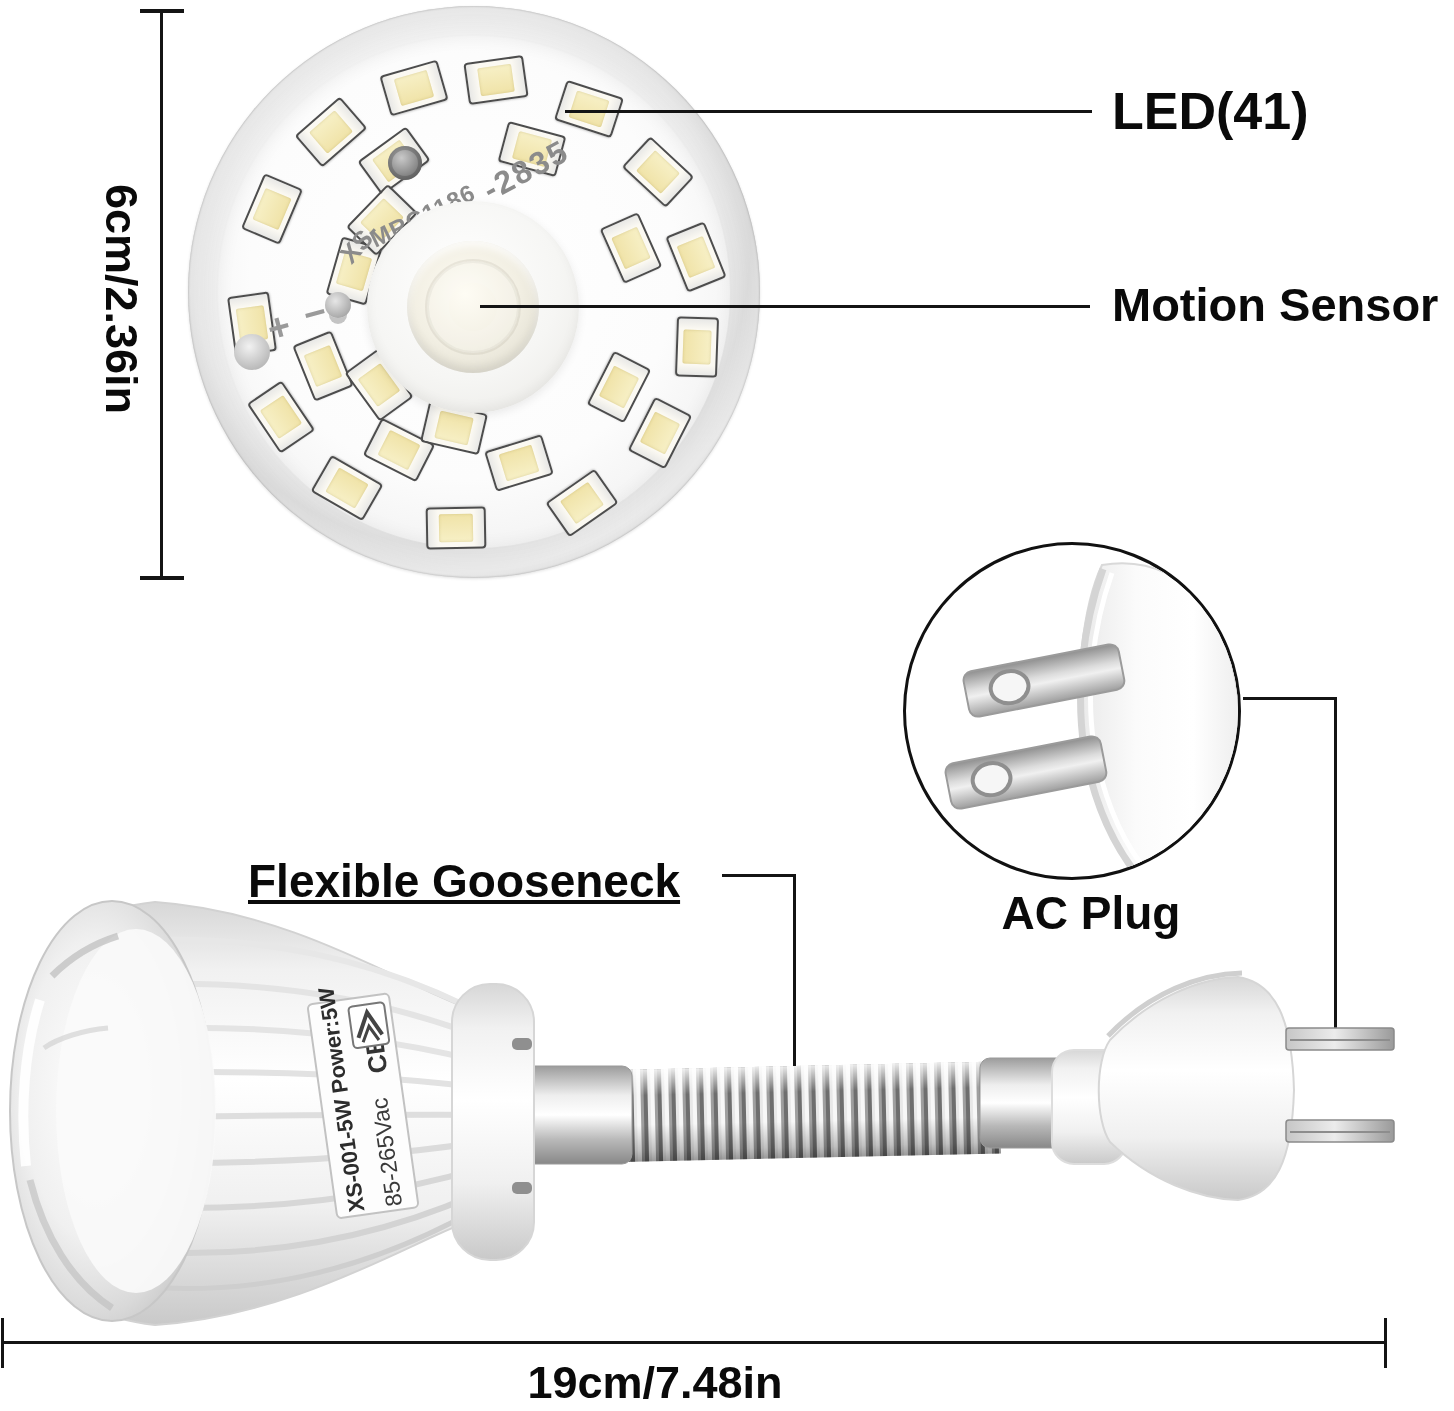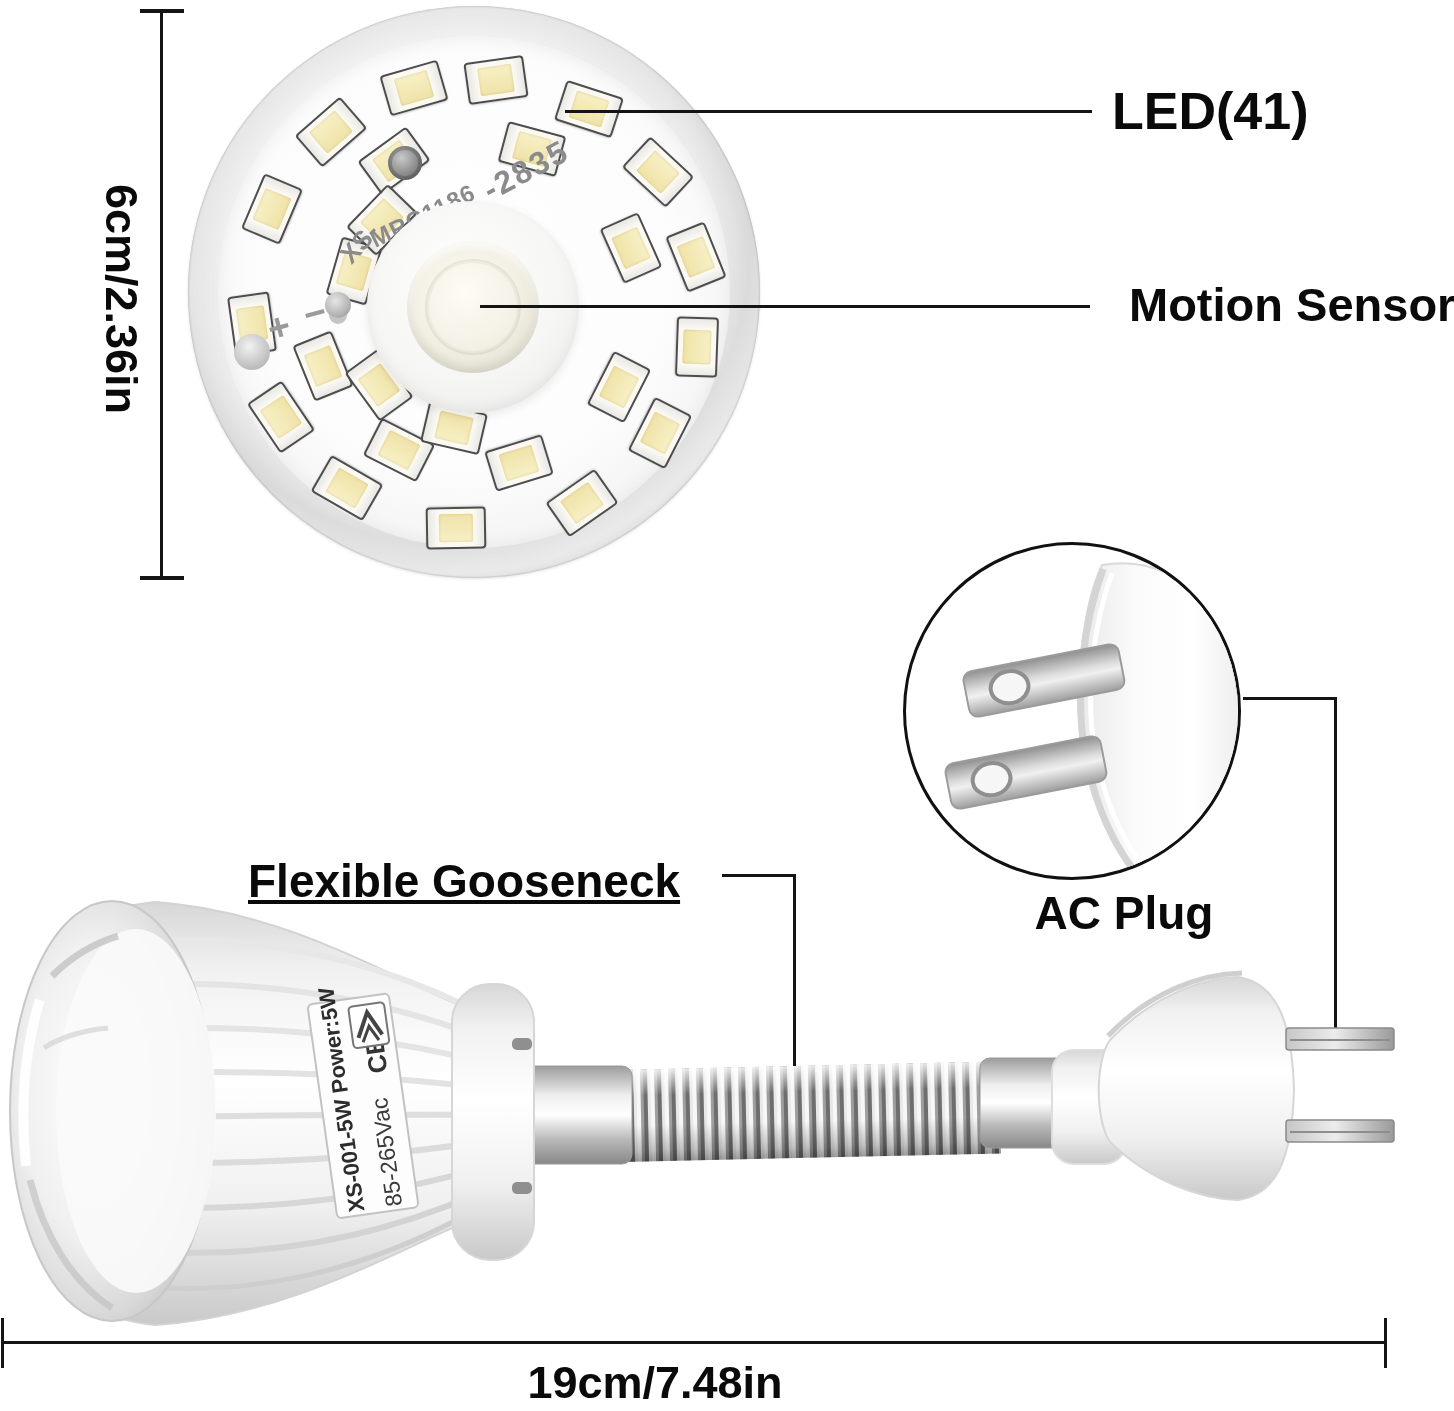--- a/index.html
+++ b/index.html
@@ -160,21 +160,21 @@
 
   <div class="dimcap" style="left:140px;top:9px;width:44px;height:4px;"></div>
   <div class="leader" style="left:160px;top:10px;width:3px;height:569px;"></div>
   <div class="dimcap" style="left:140px;top:576px;width:44px;height:4px;"></div>
   <div class="callout" style="left:121px;top:299px;transform:translate(-50%,-50%) rotate(90deg);font-size:45px;">6cm/2.36in</div>
 
   <div class="leader" style="left:565px;top:110px;width:527px;height:3px;"></div>
   <div class="callout" style="left:1112px;top:85px;font-size:52px;">LED(41)</div>
 
   <div class="leader" style="left:480px;top:305px;width:610px;height:3px;"></div>
-  <div class="callout" style="left:1112px;top:281px;font-size:47px;margin-left:17px;">Motion Sensor</div>
+  <div class="callout" style="left:1112px;top:281px;font-size:47px;">Motion Sensor</div>
 
   <div id="plug-inset">
     <svg width="332" height="332" viewBox="0 0 332 332">
       <defs>
         <linearGradient id="gPlugFace" x1="0" y1="0" x2="1" y2="0">
           <stop offset="0" stop-color="#e9e9e9"></stop>
             <stop offset="0.35" stop-color="#fbfbfb"></stop>
           <stop offset="0.7" stop-color="#ffffff"></stop>
             <stop offset="1" stop-color="#ededed"></stop>
         </linearGradient>
@@ -193,21 +193,21 @@
       <g transform="translate(56,128) rotate(-11)">
         <rect x="0" y="0" width="158" height="46" rx="9" fill="url(#gProngV)" stroke="#9b9b9b" stroke-width="2"></rect>
         <ellipse cx="44" cy="23" rx="19" ry="16" fill="#f6f6f6" stroke="#8f8f8f" stroke-width="4"></ellipse>
       </g>
       <g transform="translate(38,220) rotate(-11)">
         <rect x="0" y="0" width="158" height="46" rx="9" fill="url(#gProngV)" stroke="#9b9b9b" stroke-width="2"></rect>
         <ellipse cx="44" cy="23" rx="19" ry="16" fill="#f6f6f6" stroke="#8f8f8f" stroke-width="4"></ellipse>
       </g>
     </svg>
   </div>
-  <div class="callout" style="left:1091px;top:890px;transform:translateX(-50%);font-size:46px;margin-left:33px;">AC Plug</div>
+  <div class="callout" style="left:1091px;top:890px;transform:translateX(-50%);font-size:46px;">AC Plug</div>
   <div class="leader" style="left:1243px;top:697px;width:94px;height:3px;"></div>
   <div class="leader" style="left:1334px;top:697px;width:3px;height:344px;"></div>
 
   <div class="callout" style="left:248px;top:858px;font-size:46px;text-decoration:underline;">Flexible Gooseneck</div>
   <div class="leader" style="left:722px;top:874px;width:74px;height:3px;"></div>
   <div class="leader" style="left:793px;top:874px;width:3px;height:212px;"></div>
 
   <svg id="side-view" viewBox="0 0 1400 470">
     <defs>
       <linearGradient id="gBell" x1="0" y1="0" x2="0" y2="1">

